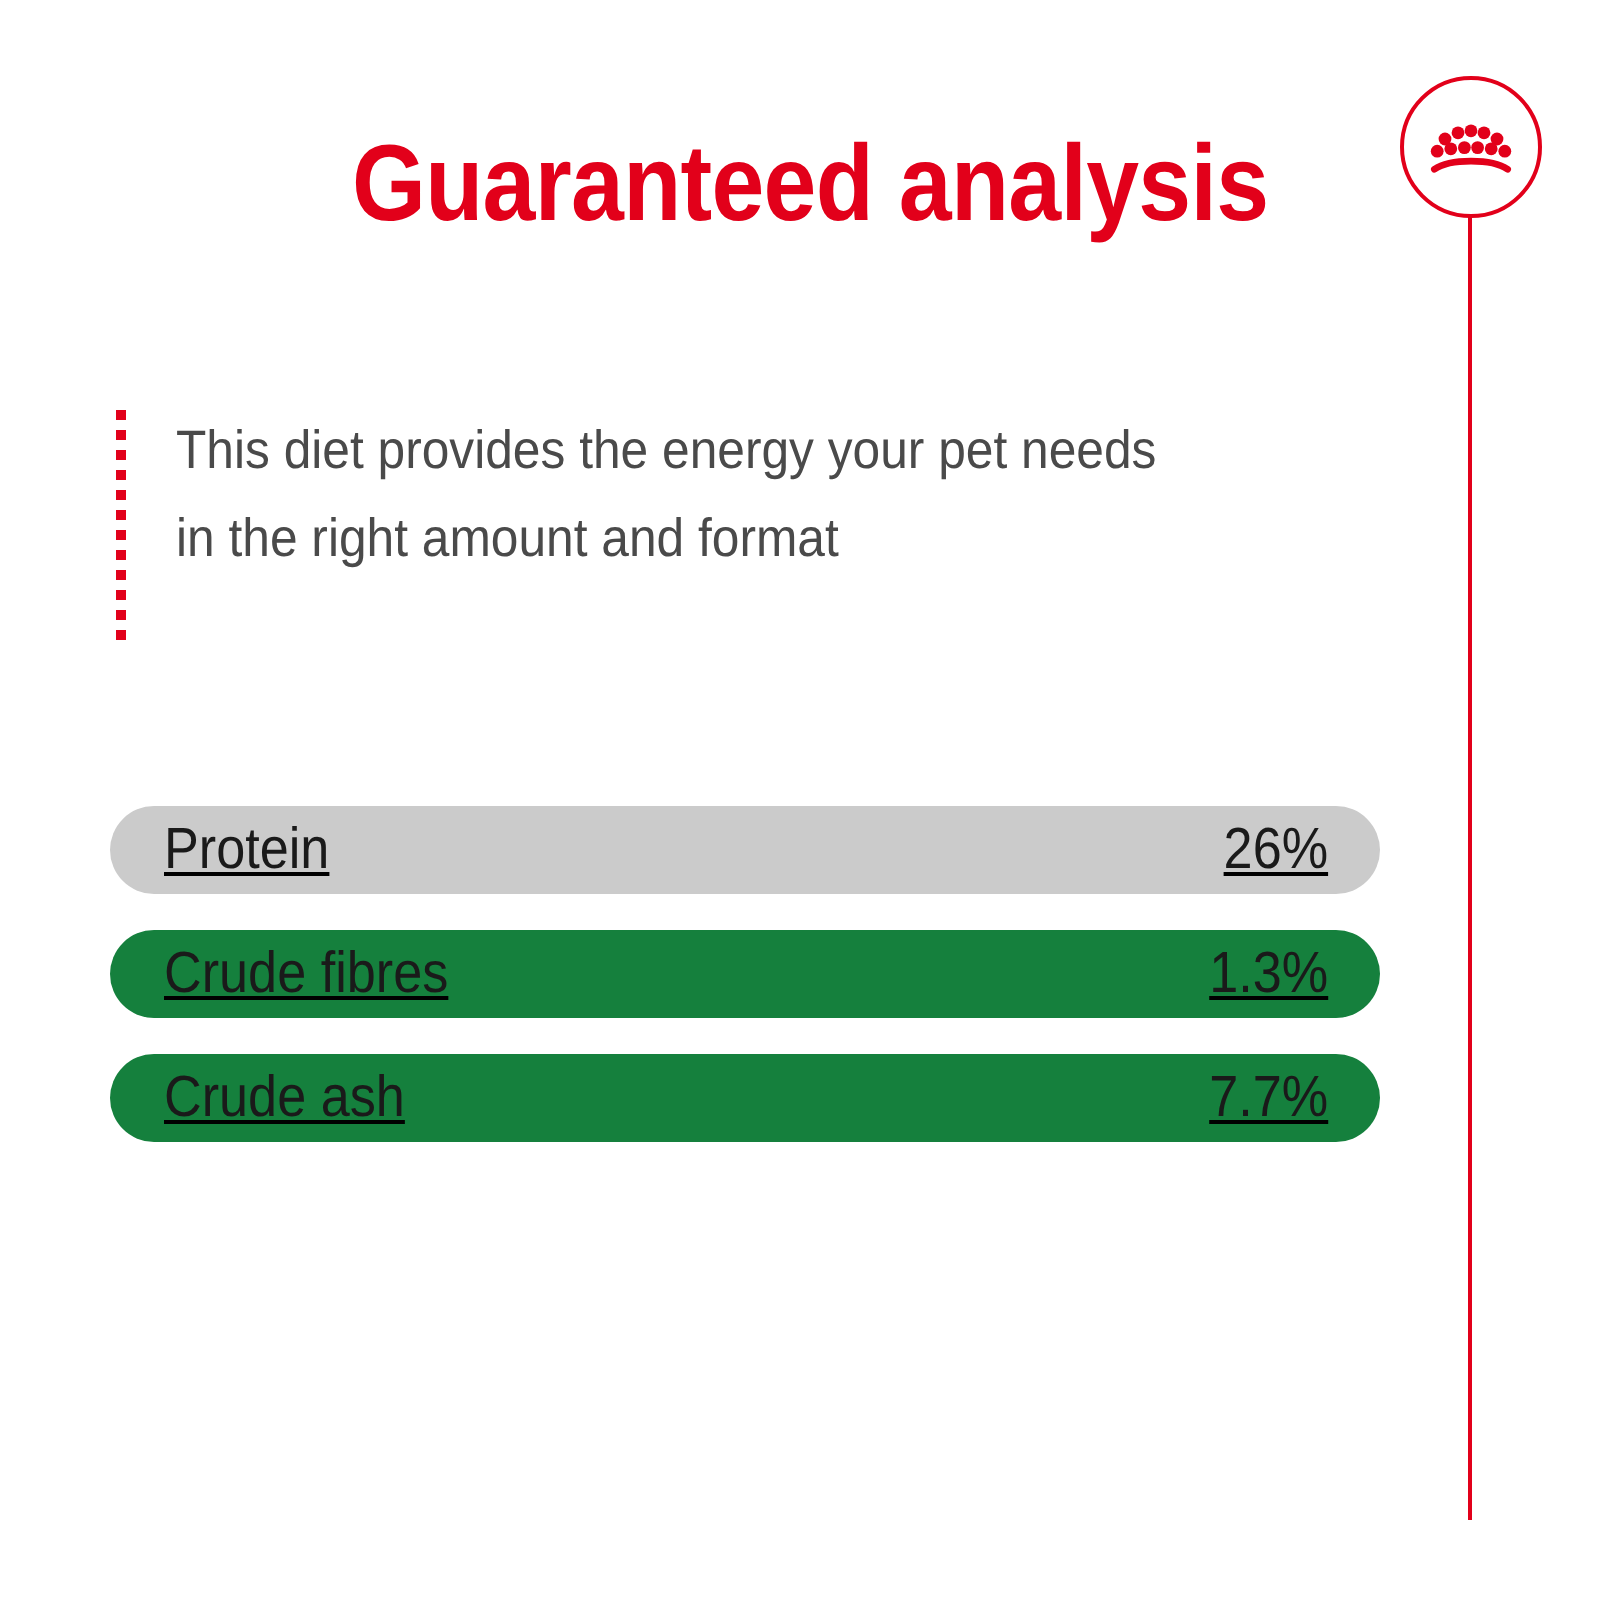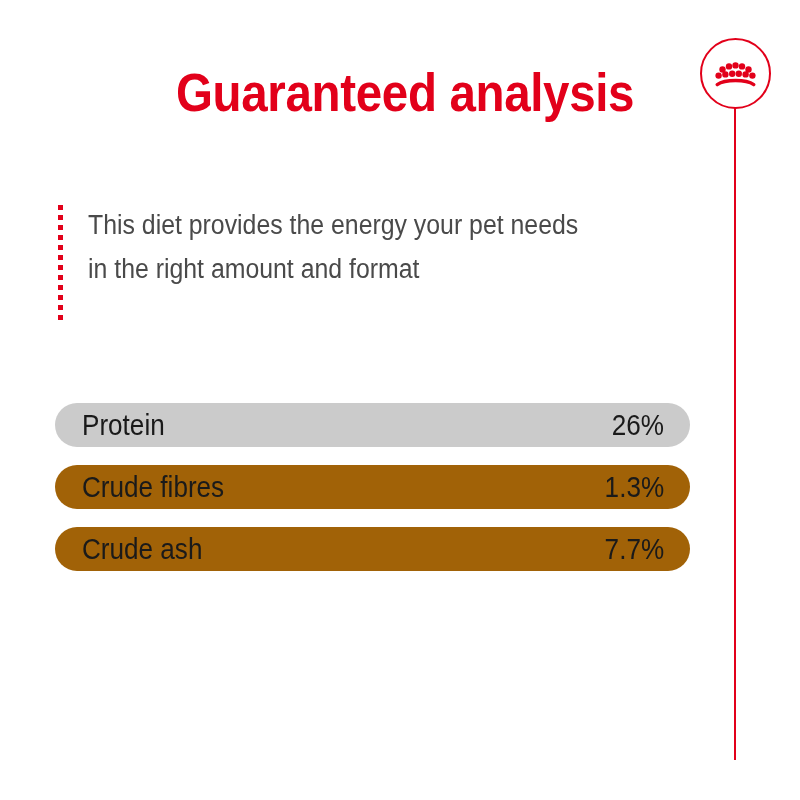--- a/index.html
+++ b/index.html
@@ -102,35 +102,36 @@
     transform-origin: left top;
     white-space: pre-line;
   }
 
   
   #analysis-table {
     position: absolute;
     left: 55px;
     top: 403px;
     width: 635px;
+    text-decoration: underline;
   }
   .analysis-row {
     position: relative;
     box-sizing: border-box;
     height: 44px;
     margin-bottom: 18px;
     border-radius: 22px;
     display: flex;
     align-items: center;
     justify-content: space-between;
     padding: 0 26px 0 27px;
   }
   .analysis-row:last-child { margin-bottom: 6px; }
   .analysis-row.shade-dark  { background: #cbcbcb; }
-  .analysis-row.shade-light { background: #a16207; }
+  .analysis-row.shade-light { background: #15803d; }
   .analysis-label,
   .analysis-value {
     font-family: "Liberation Sans Narrow", "Liberation Sans", sans-serif;
     font-size: 29px;
     line-height: 30px;
     font-weight: 400;
     color: #1a1a1a;
     transform: scaleX(0.9);
     white-space: nowrap;
   }

